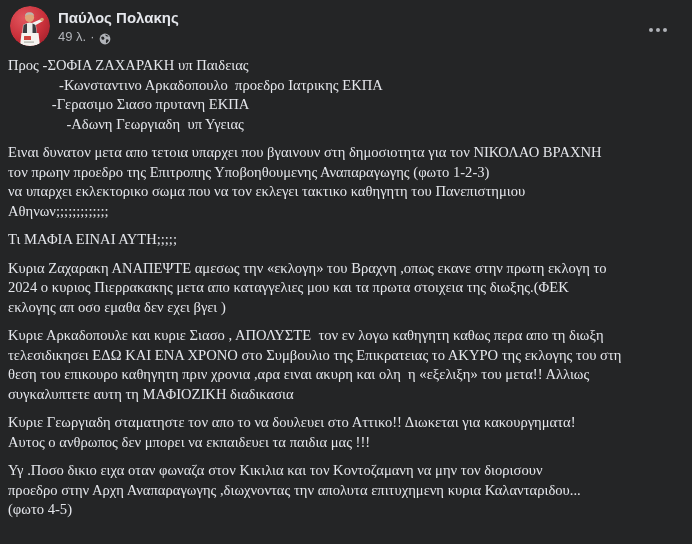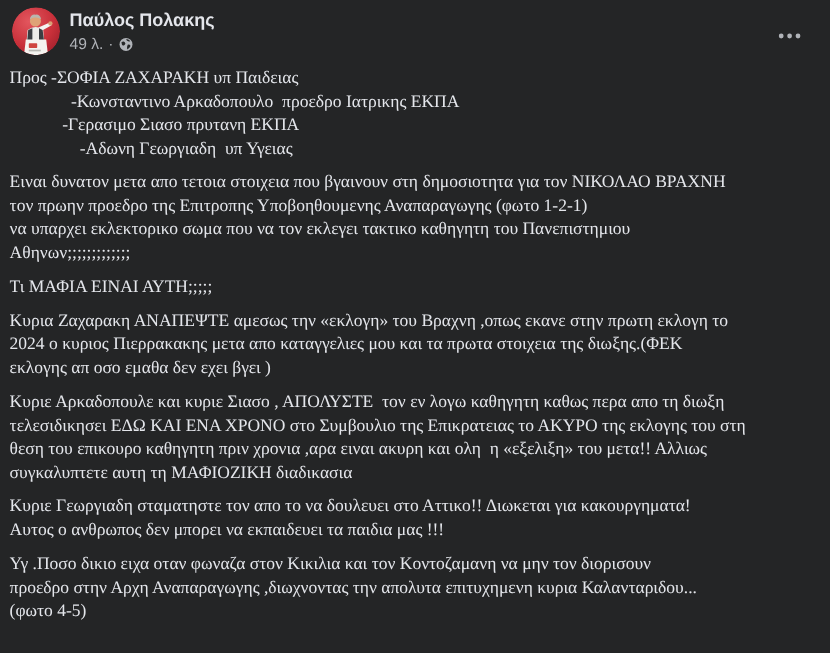--- a/index.html
+++ b/index.html
@@ -45,21 +45,21 @@
   .author-name{
     font-size:15px;
     font-weight:700;
     color:var(--text-primary);
     line-height:19px;
     cursor:pointer;
     text-align:right;
   }
   .meta-row{
     display:flex;
-    align-items:center;
+    align-items:flex-end;
     gap:4px;
     margin-top:2px;
     font-size:13px;
     color:var(--text-secondary);
     line-height:16px;
   }
   .meta-row .sep{font-size:13px;}
   .globe{display:inline-block;width:12px;height:12px;}
   .menu-btn{
     position:absolute;
@@ -154,22 +154,22 @@
   </div>
 
   <div class="post-body" id="post-body">
       <div class="paragraph">
         <div class="line">Προς -ΣΟΦΙΑ ΖΑΧΑΡΑΚΗ υπ Παιδειας</div>
         <div class="line">              -Κωνσταντινο Αρκαδοπουλο  προεδρο Ιατρικης ΕΚΠΑ</div>
         <div class="line">            -Γερασιμο Σιασο πρυτανη ΕΚΠΑ</div>
         <div class="line">                -Αδωνη Γεωργιαδη  υπ Υγειας</div>
       </div>
       <div class="paragraph">
-        <div class="line">Ειναι δυνατον μετα απο τετοια στοιχεια που βγαινουν στη δημοσιοτητα για τον ΝΙΚΟΛΑΟ ΒΡΑΧΝΗ</div>
-        <div class="line">τον πρωην προεδρο της Επιτροπης Υποβοηθουμενης Αναπαραγωγης (φωτο 1-2-1)</div>
+        <div class="line">Ειναι δυνατον μετα απο τετοια υπαρχει που βγαινουν στη δημοσιοτητα για τον ΝΙΚΟΛΑΟ ΒΡΑΧΝΗ</div>
+        <div class="line">τον πρωην προεδρο της Επιτροπης Υποβοηθουμενης Αναπαραγωγης (φωτο 1-2-3)</div>
         <div class="line">να υπαρχει εκλεκτορικο σωμα που να τον εκλεγει τακτικο καθηγητη του Πανεπιστημιου</div>
         <div class="line">Αθηνων;;;;;;;;;;;;;</div>
       </div>
       <div class="paragraph">
         <div class="line">Τι ΜΑΦΙΑ ΕΙΝΑΙ ΑΥΤΗ;;;;;</div>
       </div>
       <div class="paragraph">
         <div class="line">Κυρια Ζαχαρακη ΑΝΑΠΕΨΤΕ αμεσως την «εκλογη» του Βραχνη ,οπως εκανε στην πρωτη εκλογη το</div>
         <div class="line">2024 ο κυριος Πιερρακακης μετα απο καταγγελιες μου και τα πρωτα στοιχεια της διωξης.(ΦΕΚ</div>
         <div class="line">εκλογης απ οσο εμαθα δεν εχει βγει )</div>

